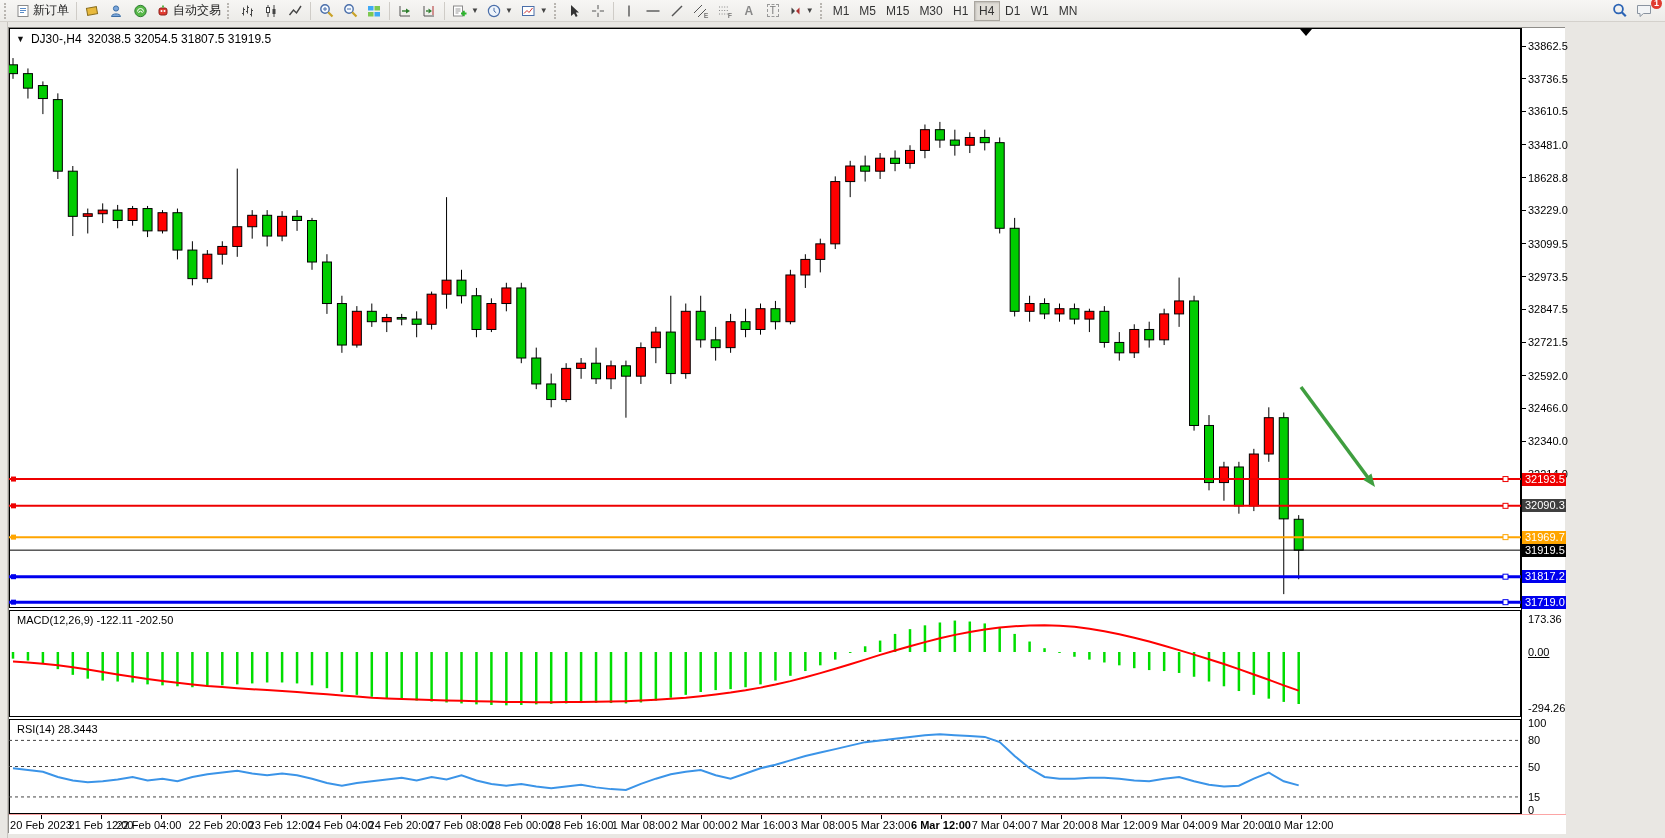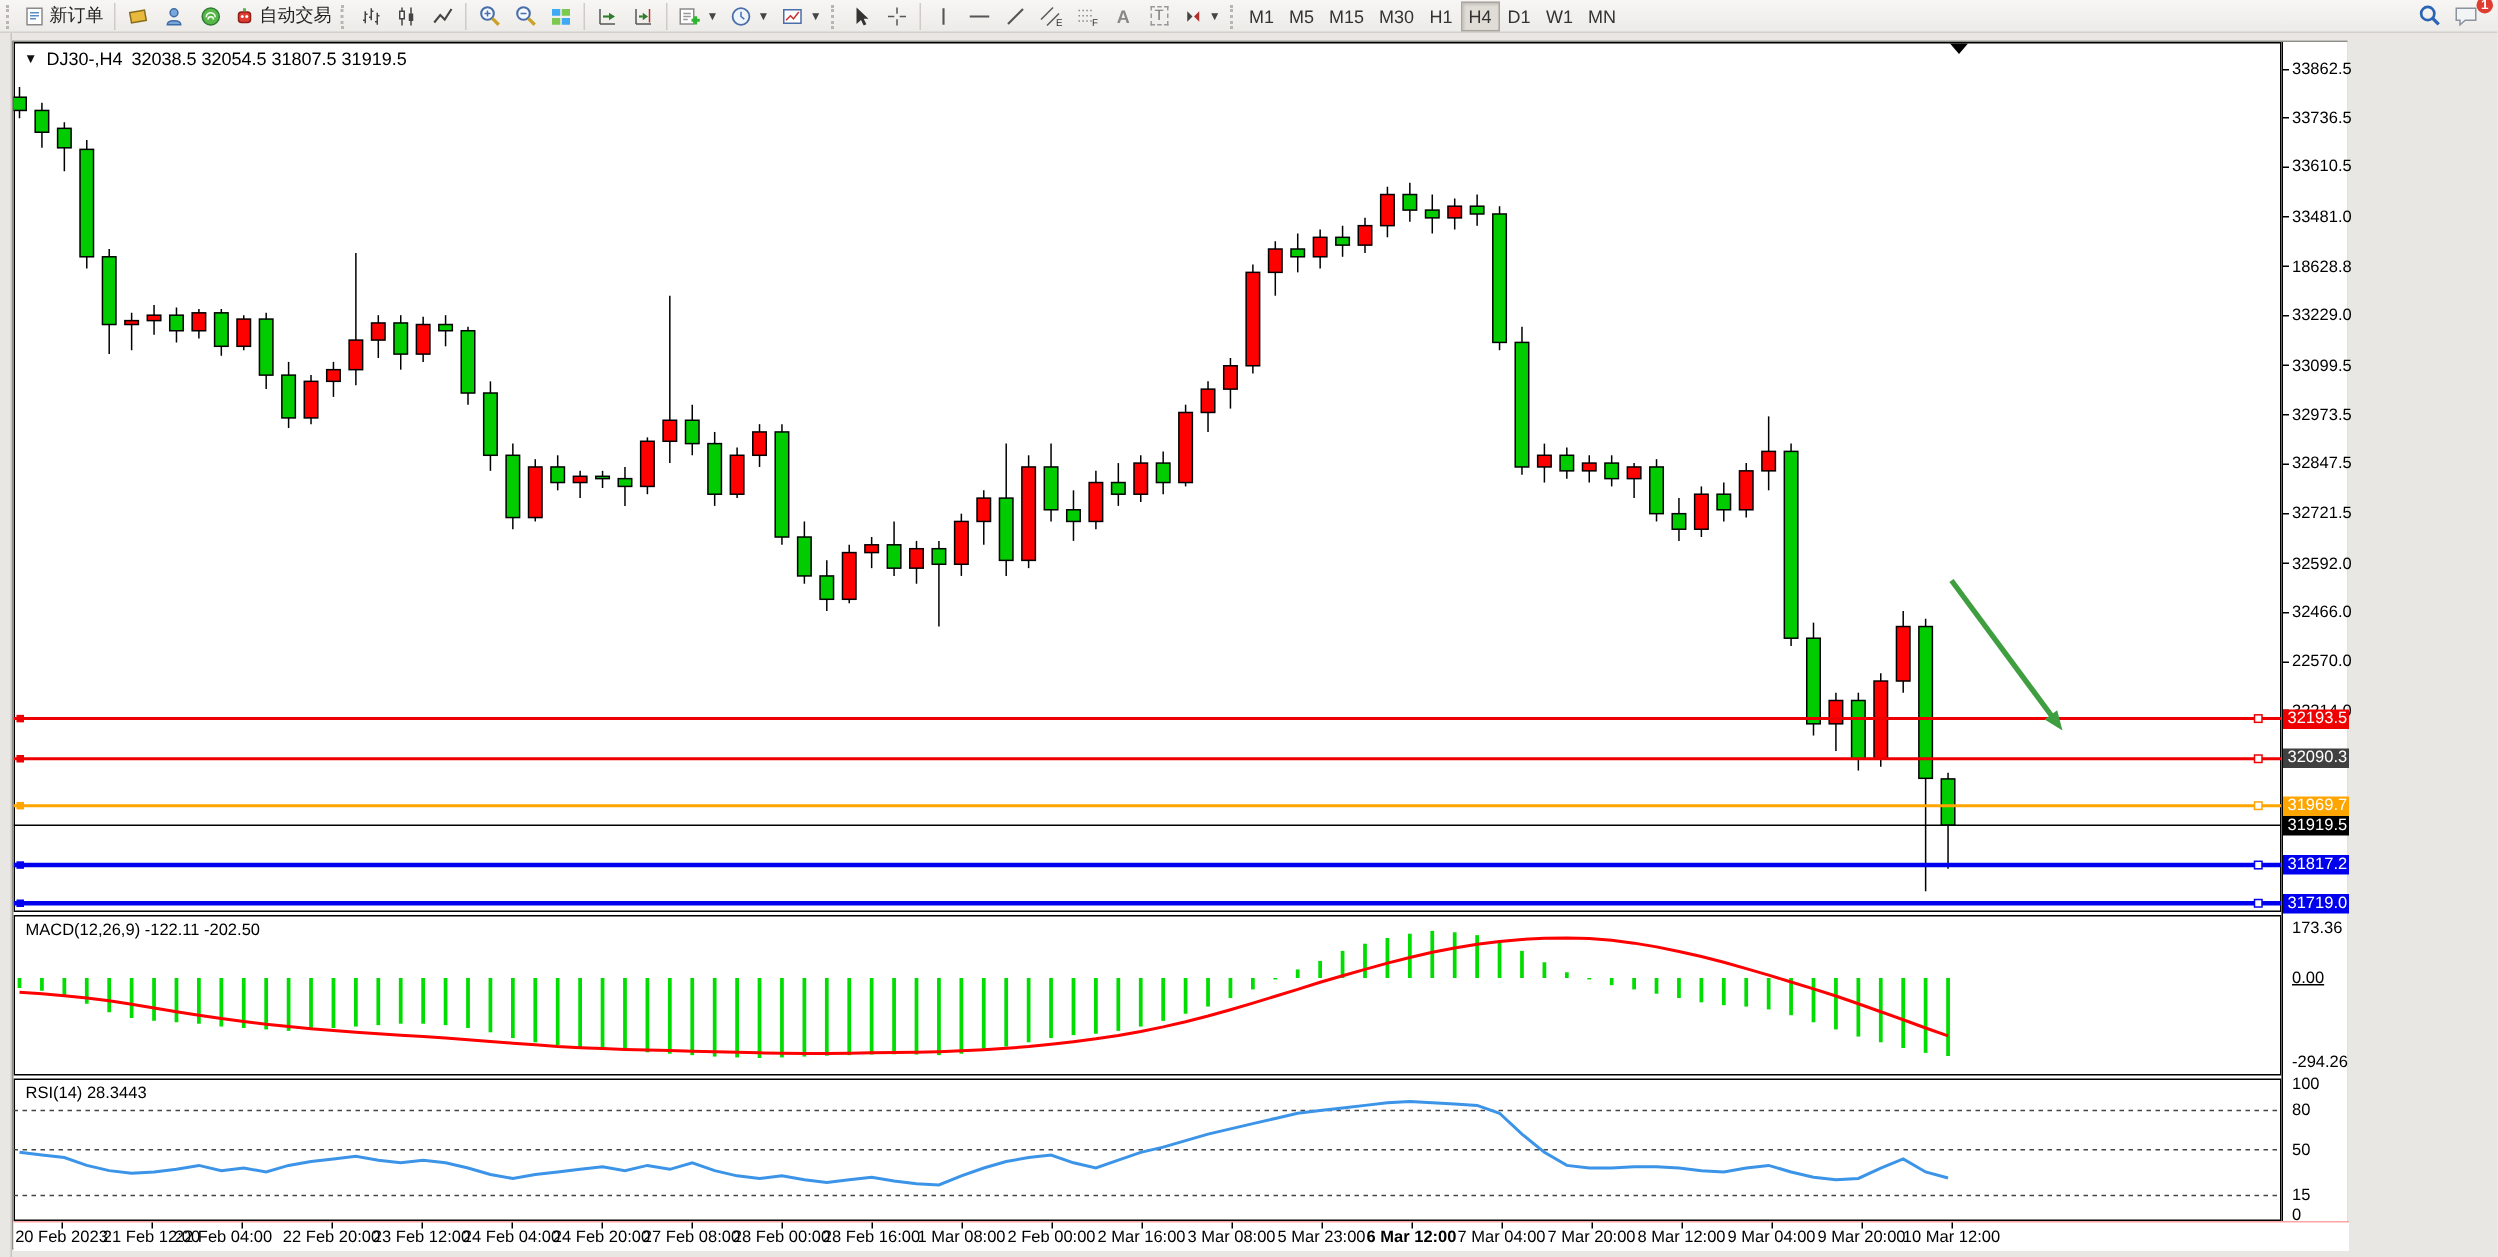--- a/index.html
+++ b/index.html
@@ -629,21 +629,21 @@
         <div class="ptick" style="top: 242.669px;">32973.5</div>
         <div class="pdash" style="top: 280.863px;"></div>
         <div class="ptick" style="top: 275.363px;">32847.5</div>
         <div class="pdash" style="top: 313.556px;"></div>
         <div class="ptick" style="top: 308.056px;">32721.5</div>
         <div class="pdash" style="top: 347.157px;"></div>
         <div class="ptick" style="top: 341.657px;">32592.0</div>
         <div class="pdash" style="top: 379.851px;"></div>
         <div class="ptick" style="top: 374.351px;">32466.0</div>
         <div class="pdash" style="top: 412.544px;"></div>
-        <div class="ptick" style="top: 407.044px;">22570.0</div>
+        <div class="ptick" style="top: 407.044px;">32340.0</div>
         <div class="pdash" style="top: 445.237px;"></div>
         <div class="ptick" style="top: 439.737px;">32214.0</div>
         <div class="ptick" style="top: 584.979px;">173.36</div>
         <div class="ptick" style="top: 618px; text-decoration: underline;">0.00</div>
         <div class="ptick" style="top: 674.05px;">-294.26</div>
         <div class="ptick" style="top: 689px;">100</div>
         <div class="ptick" style="top: 706.4px;">80</div>
         <div class="ptick" style="top: 732.5px;">50</div>
         <div class="ptick" style="top: 762.95px;">15</div>
         <div class="ptick" style="top: 776px;">0</div>
@@ -671,21 +671,21 @@
         <div class="tlabel" style="left: 344px;">24 Feb 20:00</div>
         <div class="ttick" style="left: 452px;"></div>
         <div class="tlabel" style="left: 404px;">27 Feb 08:00</div>
         <div class="ttick" style="left: 512px;"></div>
         <div class="tlabel" style="left: 464px;">28 Feb 00:00</div>
         <div class="ttick" style="left: 572px;"></div>
         <div class="tlabel" style="left: 524px;">28 Feb 16:00</div>
         <div class="ttick" style="left: 632px;"></div>
         <div class="tlabel" style="left: 584px;">1 Mar 08:00</div>
         <div class="ttick" style="left: 692px;"></div>
-        <div class="tlabel" style="left: 644px;">2 Feb 00:00</div>
+        <div class="tlabel" style="left: 644px;">2 Mar 00:00</div>
         <div class="ttick" style="left: 752px;"></div>
         <div class="tlabel" style="left: 704px;">2 Mar 16:00</div>
         <div class="ttick" style="left: 812px;"></div>
         <div class="tlabel" style="left: 764px;">3 Mar 08:00</div>
         <div class="ttick" style="left: 872px;"></div>
         <div class="tlabel" style="left: 824px;">5 Mar 23:00</div>
         <div class="ttick" style="left: 932px;"></div>
         <div class="tlabel" style="left: 884px; font-weight: bold;">6 Mar 12:00</div>
         <div class="ttick" style="left: 992px;"></div>
         <div class="tlabel" style="left: 944px;">7 Mar 04:00</div>

